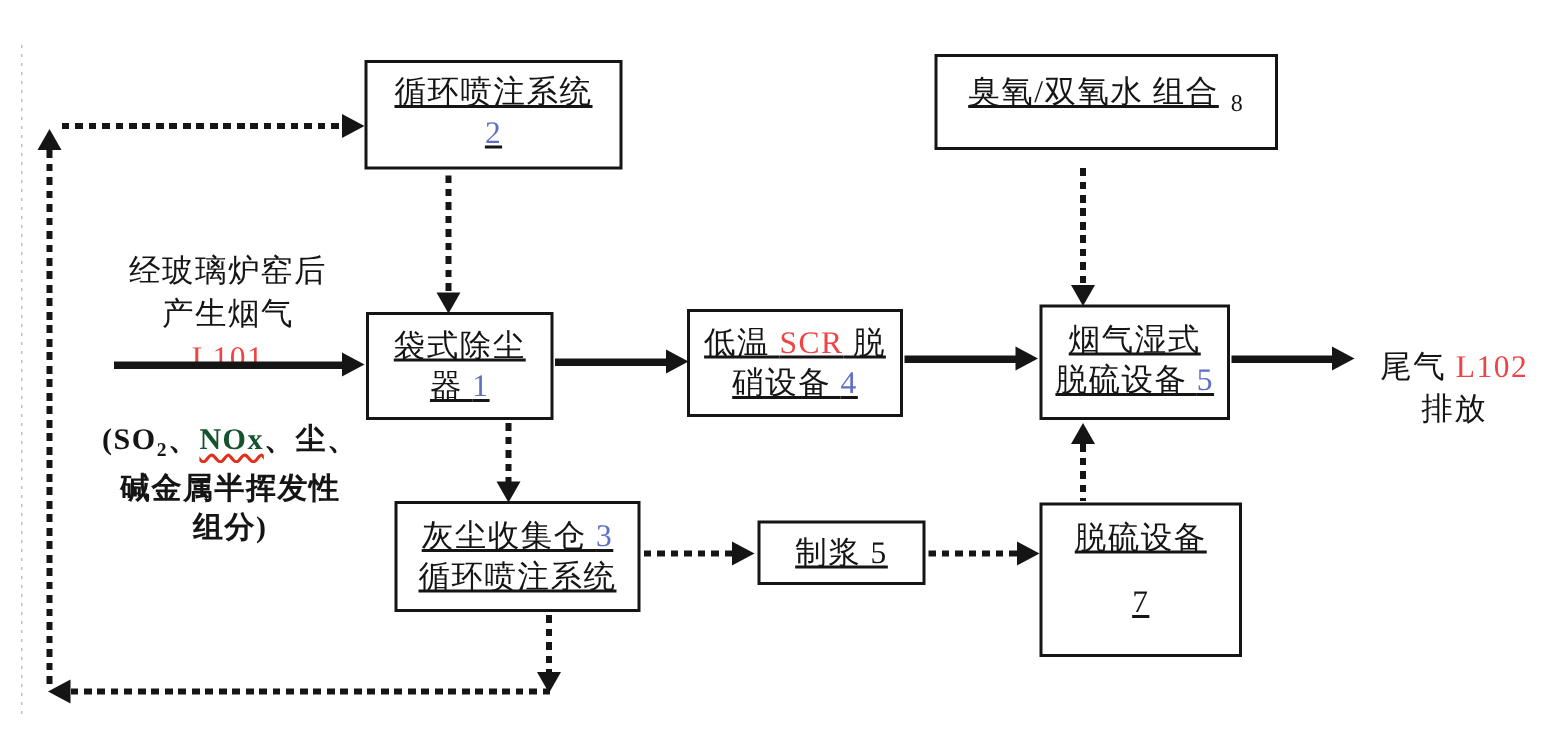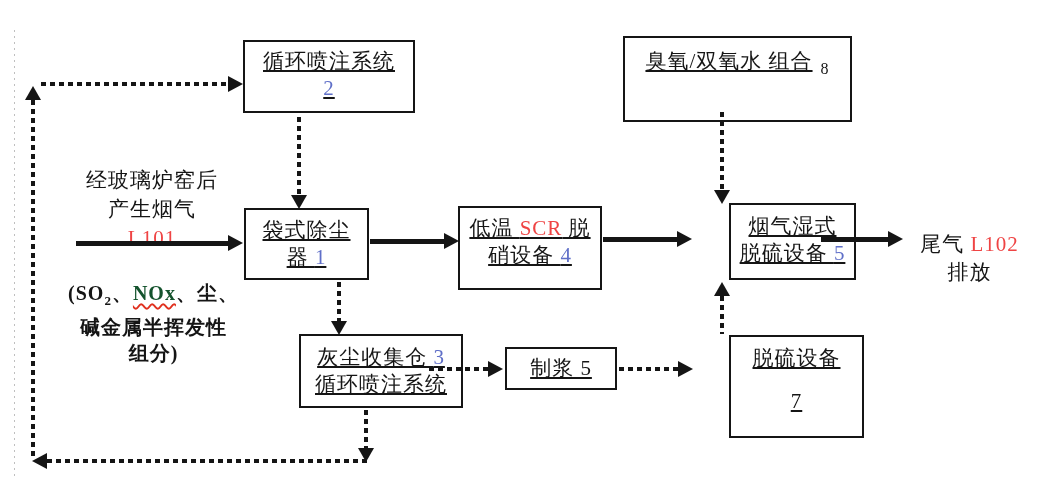--- a/index.html
+++ b/index.html
@@ -33,21 +33,21 @@
   .ah{position:absolute;width:0;height:0;}
   .ah.r{border-top:8px solid transparent;border-bottom:8px solid transparent;border-left:15px solid #151515;}
   .ah.l{border-top:8px solid transparent;border-bottom:8px solid transparent;border-right:15px solid #151515;}
   .ah.d{border-left:8px solid transparent;border-right:8px solid transparent;border-top:14px solid #151515;}
   .ah.u{border-left:8px solid transparent;border-right:8px solid transparent;border-bottom:14px solid #151515;}
   
   .margin-line{
     position:absolute;left:14px;top:30px;width:1px;height:448px;
     background-image:repeating-linear-gradient(180deg,#bfbfbf 0 2px,transparent 2px 6px);
   }
-  .pad7{padding-top:7px;} .pad8{padding-top:8px;margin-left:36px;} .pad6{padding-top:6px;} .pad10{padding-top:10px;}
+  .pad7{padding-top:7px;} .pad8{padding-top:8px;} .pad6{padding-top:6px;} .pad10{padding-top:10px;}
   .single{line-height:39px;}
   .gap-top{display:block;margin-top:16px;}
 </style>
 </head>
 <body>
 
 <div id="stage">
 
   <div class="margin-line"></div>
 
@@ -66,30 +66,30 @@
   <div class="ft" style="left:902px;top:214px;width:135px;line-height:28px;">
     <div><span>尾气 </span><span class="code">L102</span></div>
     <div>排放</div>
   </div>
 
   <div class="box pad6" style="left:243px;top:40px;width:172px;height:73px;">
     <div>循环喷注系统</div>
     <div class="digit">2</div>
   </div>
 
-  <div class="box pad10" style="left:623px;top:36px;width:229px;height:86px;">
+  <div class="box pad10" style="left:623px;top:36px;width:229px;height:64px;">
     <span>臭氧/双氧水 组合</span><span class="num8">8</span>
   </div>
 
   <div class="box pad7" style="left:244px;top:208px;width:125px;height:72px;">
     <div>袋式除尘</div>
     <div><span>器 </span><span class="digit">1</span></div>
   </div>
 
-  <div class="box pad7" style="left:458px;top:206px;width:144px;height:84px;">
+  <div class="box pad7" style="left:458px;top:206px;width:144px;height:72px;">
     <div><span>低温 </span><span class="code">SCR</span><span> 脱</span></div>
     <div><span>硝设备 </span><span class="digit">4</span></div>
   </div>
 
   <div class="box pad8" style="left:693px;top:203px;width:127px;height:77px;">
     <div>烟气湿式</div>
     <div><span>脱硫设备 </span><span class="digit">5</span></div>
   </div>
 
   <div class="box pad8" style="left:263px;top:334px;width:164px;height:74px;">

